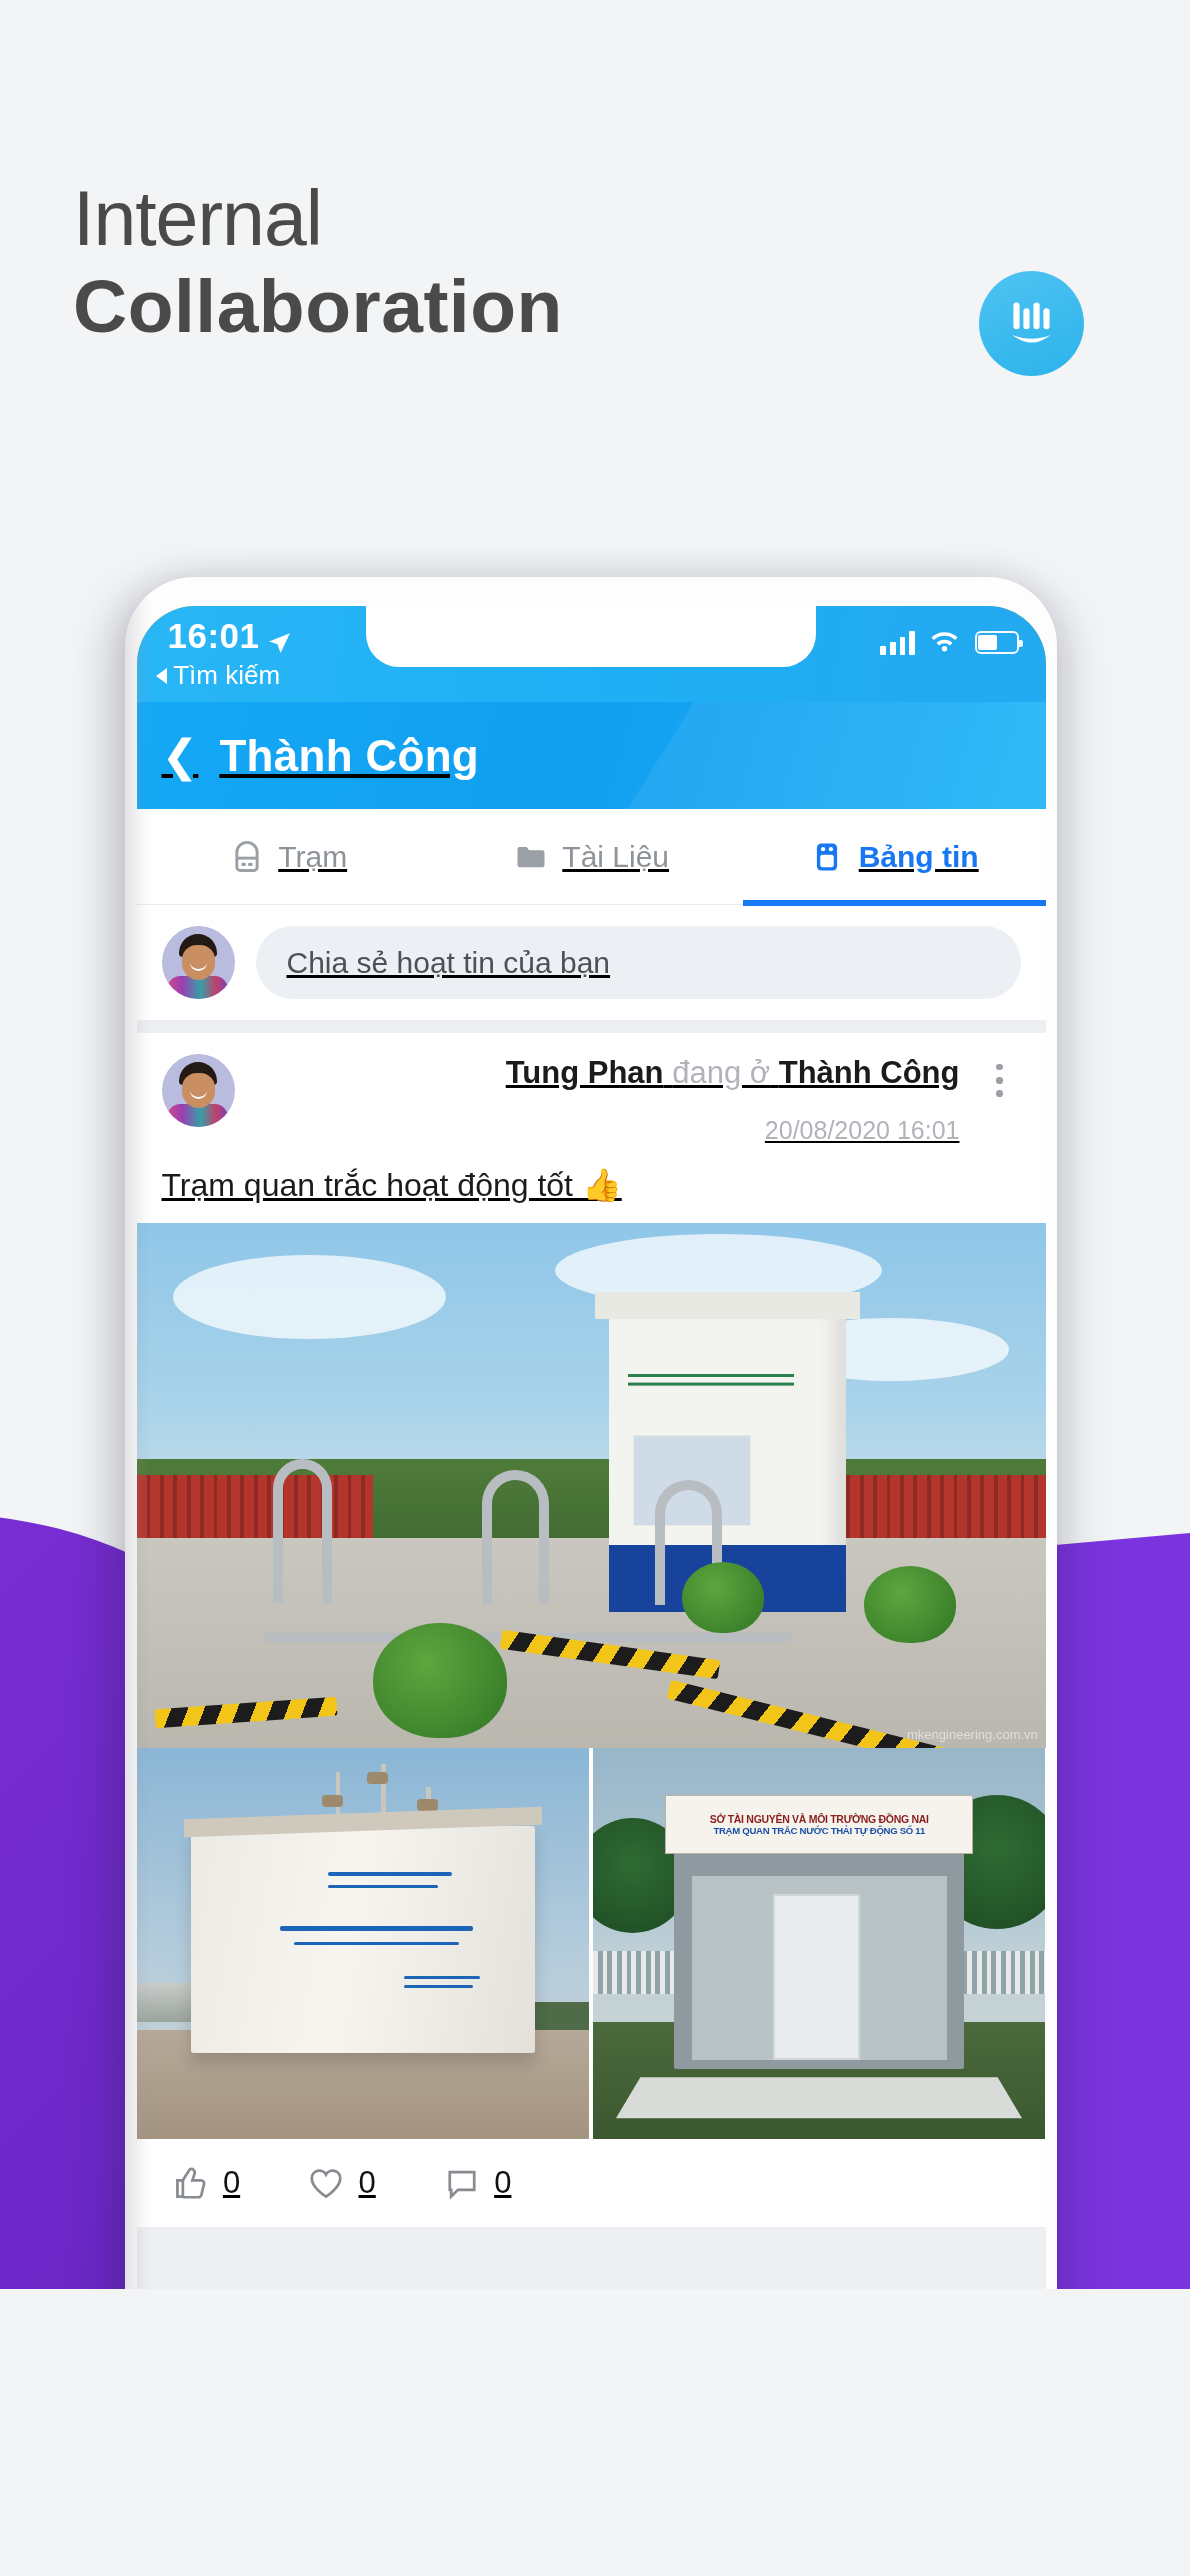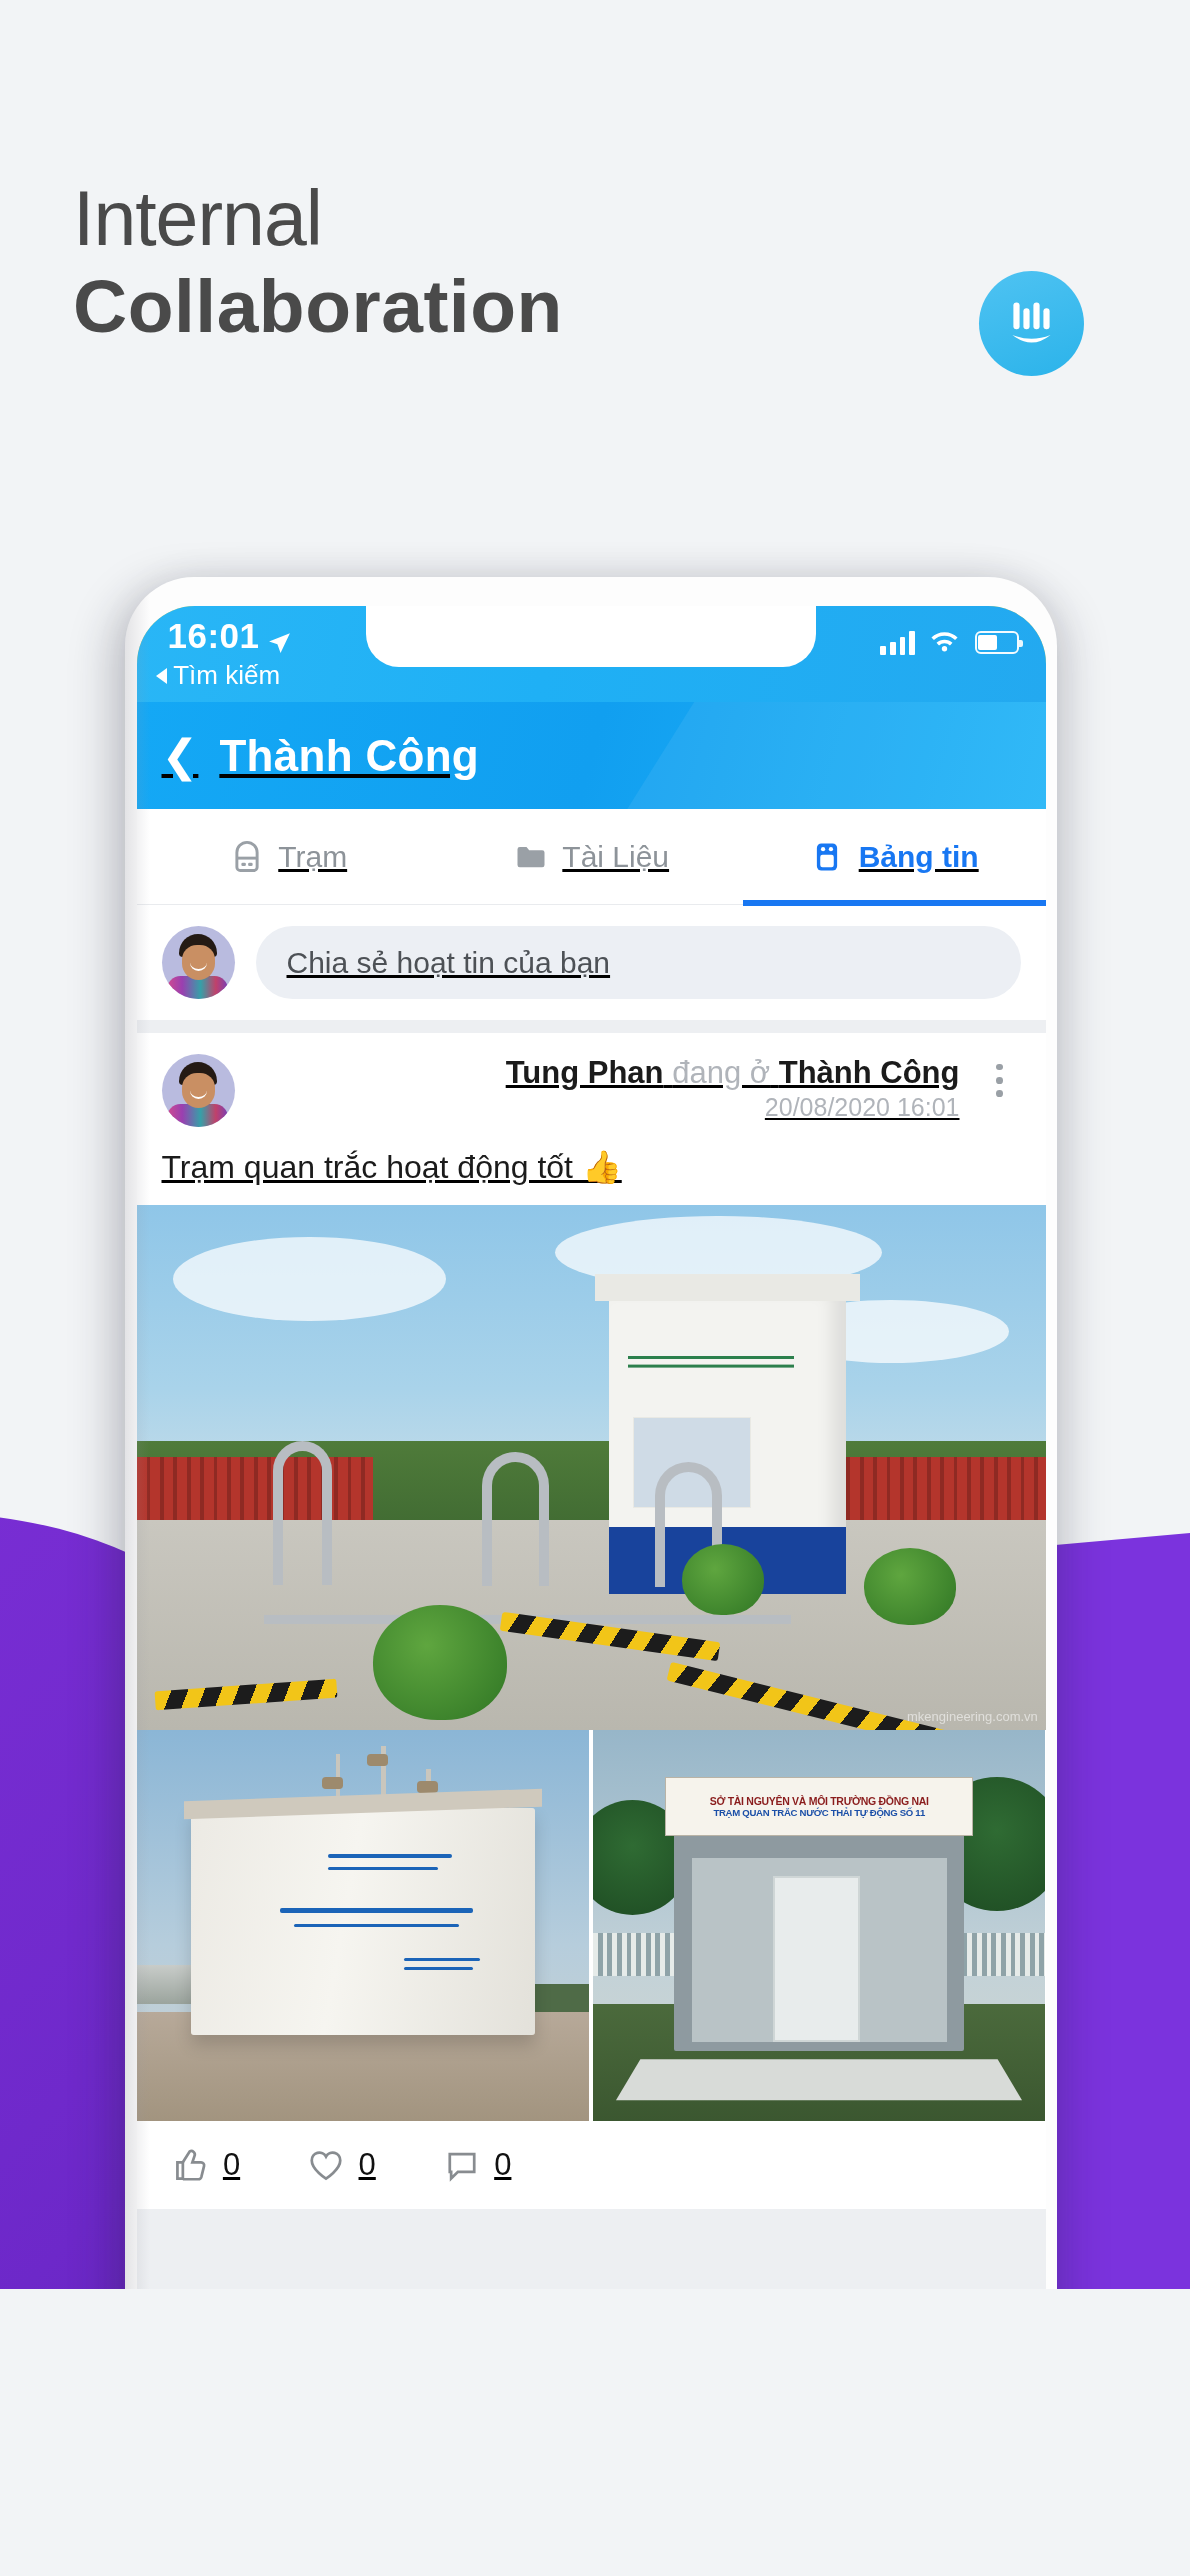--- a/index.html
+++ b/index.html
@@ -161,21 +161,21 @@
     font-size: 30px; color:#4d5156;
   }
 
   
   .post { background:#fff; }
   .post-head { display:flex; align-items:flex-start; gap:19px; padding: 21px 25px 7.7px; }
   .ph-text { flex:1;text-align:right; }
   .ph-line1 { font-size: 31px; color:#1b1b1b; line-height: 38px; }
   .ph-line1 b { font-weight:700; }
   .ph-line1 .muted { color:#b0b4ba; font-weight:400; }
-  .ph-time { font-size: 25px; color:#b0b4ba; margin-top: 1px; }
+  .ph-time { font-size: 25px; color:#b0b4ba; margin-top: 24px; }
   .kebab { width: 42px; display:flex; flex-direction:column; align-items:center; gap:6.7px; padding-top:9.6px; }
   .kebab i { width:6.7px;height:6.7px;border-radius:50%;background:#9aa0a6;display:block; }
   .post-body { font-size: 32px; color:#1b1b1b; padding: 13.4px 25px 19px; }
 
   
   .media-main { width:100%; height: 525px; position:relative; overflow:hidden; }
   .media-row { display:flex; gap: 3.8px; }
   .media-row > div { width: 50%; height: 391px; position:relative; overflow:hidden; }
 
   

